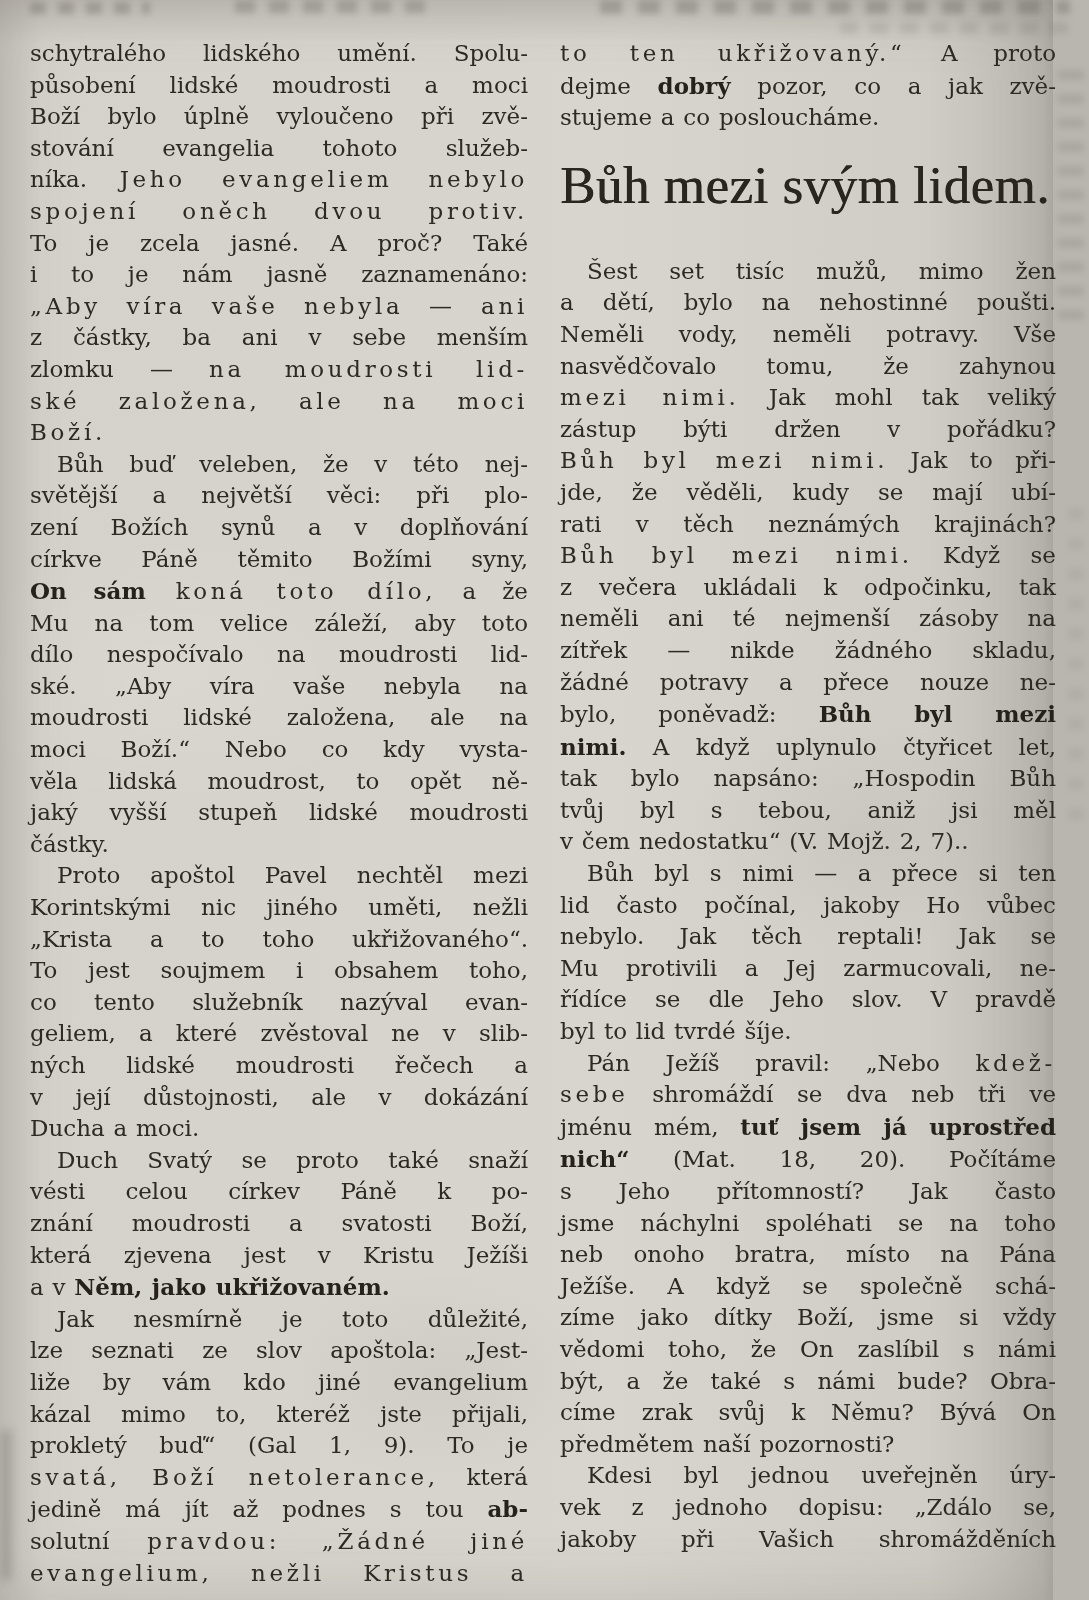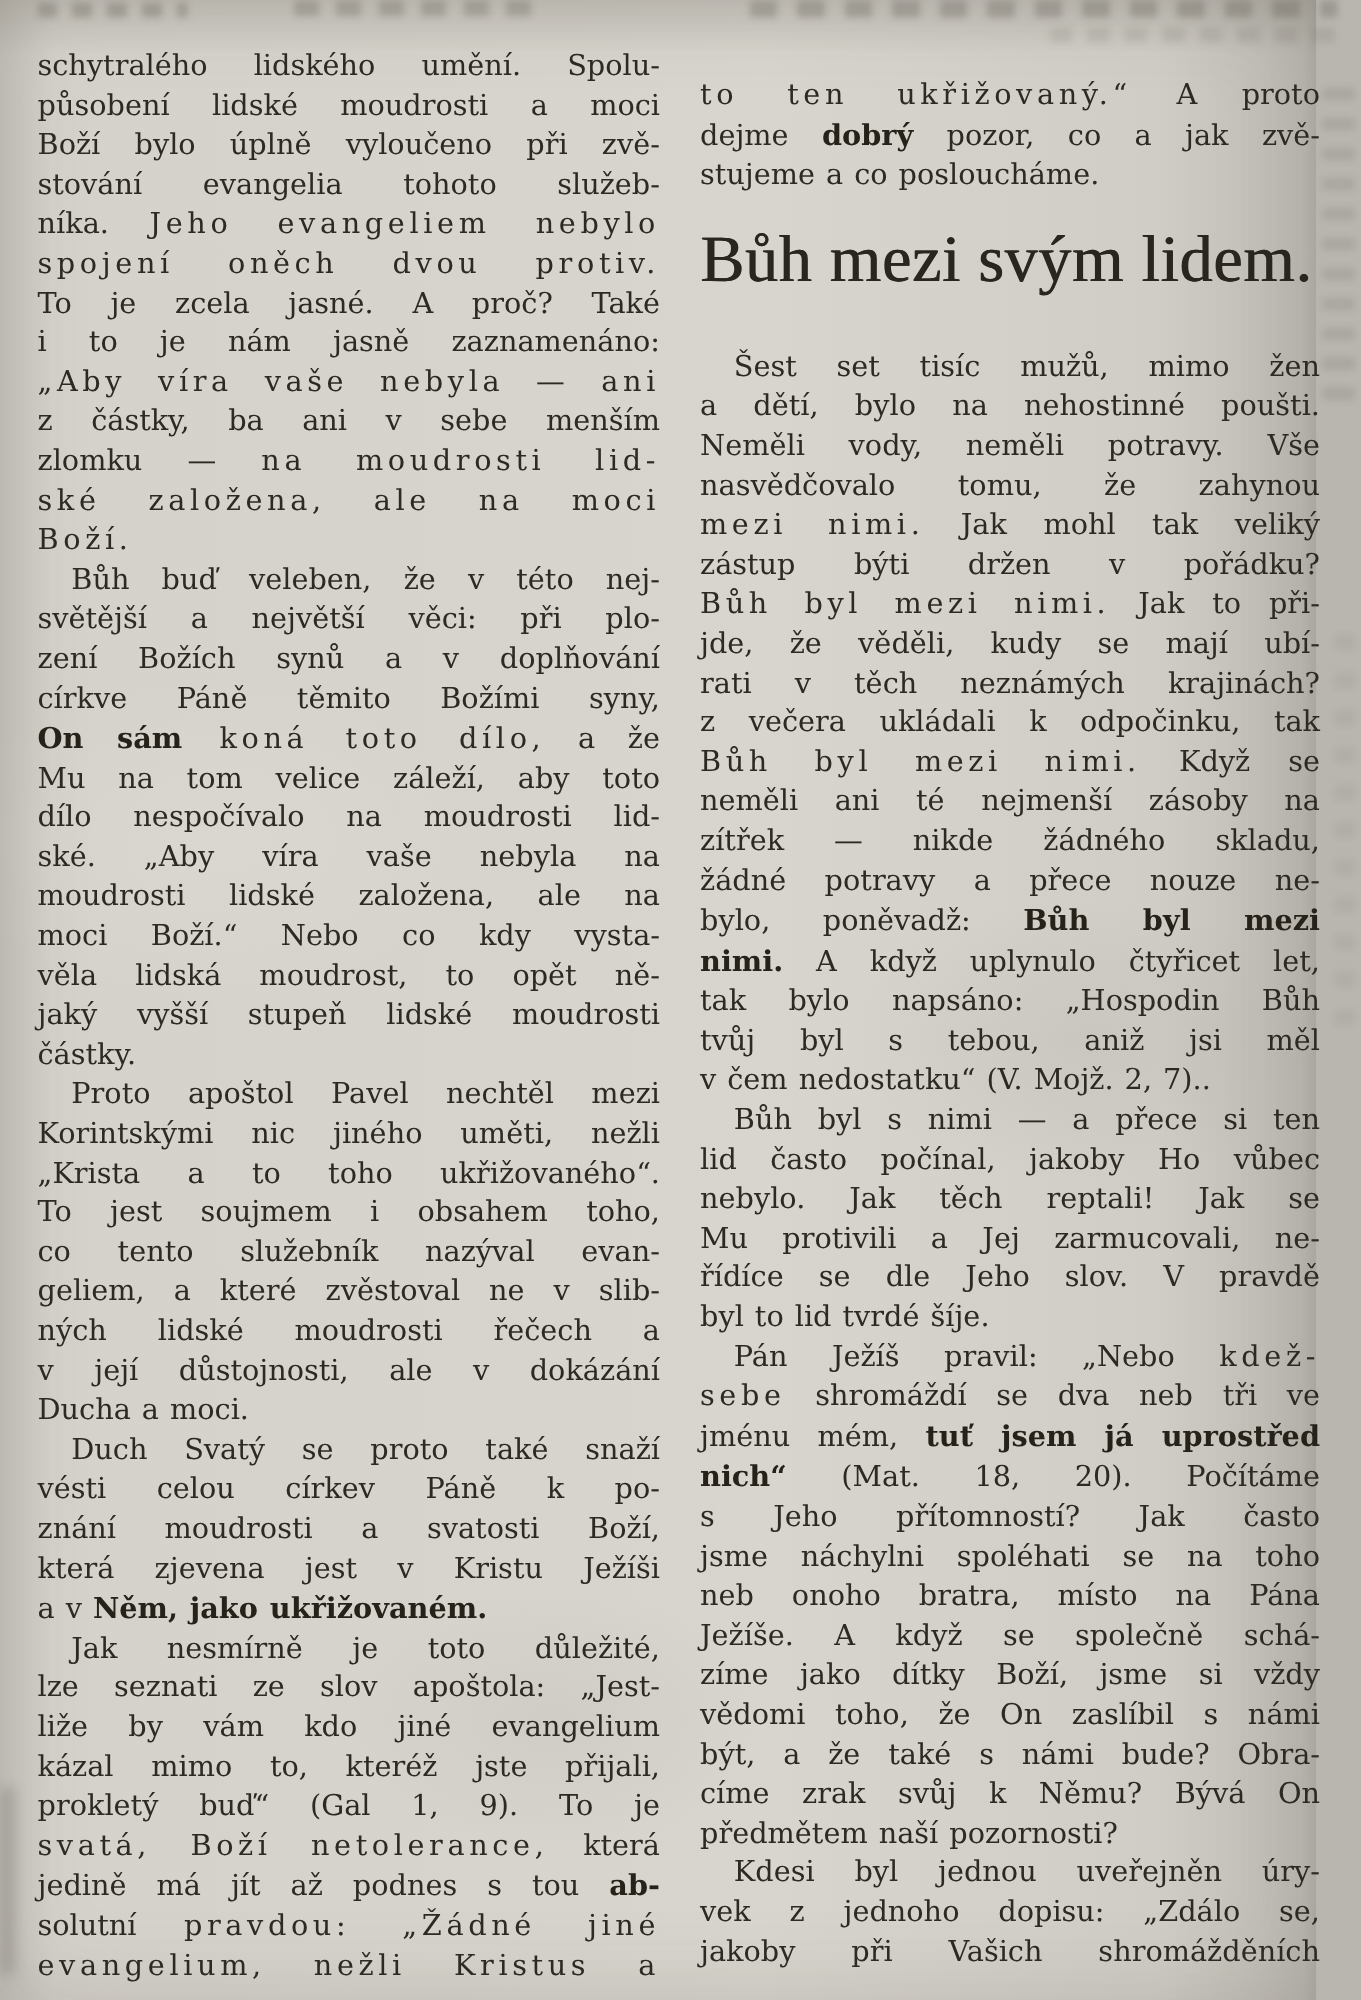--- a/index.html
+++ b/index.html
@@ -11,21 +11,21 @@
       radial-gradient(320px 200px at 16% 42%, rgba(255,255,255,.10), transparent 70%),
       radial-gradient(260px 160px at 82% 52%, rgba(110,105,95,.08), transparent 70%),
       radial-gradient(240px 150px at 42% 86%, rgba(110,105,95,.07), transparent 70%),
       linear-gradient(90deg, #c8c5be 0, #d5d2cb 4%, #d8d5ce 58%, #d0cdc6 88%, #bcb9b2 99%, #b3b0a9 100%);
     box-shadow: inset 0 0 70px rgba(95,90,80,.22);
     font-family:"DejaVu Serif", serif;
     color:#2d2923;
   }
   .col{position:absolute;top:38px;}
   .col-left{left:30px;width:498px;}
-  .col-right{left:560px;width:496px;margin-top:23px;}
+  .col-right{left:560px;width:496px;}
   .paragraph{margin:0;}
   .line{
     font-size:23px;line-height:31.6px;
     text-align:justify;text-align-last:justify;text-justify:inter-word;
     word-spacing:1.5px;
   }
   .line.end{text-align-last:left;}
   .line.first{text-indent:27px;}
   .r{white-space:pre-wrap;}
   .r.b{font-weight:700;color:#262219;}
@@ -128,22 +128,22 @@
       <div class="paragraph">
         <div class="line first"><span class="r n">Šest set tisíc mužů, mimo žen</span></div>
         <div class="line"><span class="r n">a dětí, bylo na nehostinné poušti.</span></div>
         <div class="line"><span class="r n">Neměli vody, neměli potravy. Vše</span></div>
         <div class="line"><span class="r n">nasvědčovalo tomu, že zahynou</span></div>
         <div class="line"><span class="r s">mezi nimi.</span><span class="r n"> Jak mohl tak veliký</span></div>
         <div class="line"><span class="r n">zástup býti držen v pořádku?</span></div>
         <div class="line"><span class="r s">Bůh byl mezi nimi.</span><span class="r n"> Jak to při-</span></div>
         <div class="line"><span class="r n">jde, že věděli, kudy se mají ubí-</span></div>
         <div class="line"><span class="r n">rati v těch neznámých krajinách?</span></div>
+        <div class="line"><span class="r s">Bůh byl mezi nimi.</span><span class="r n"> Když se</span></div>
         <div class="line"><span class="r n">z večera ukládali k odpočinku, tak</span></div>
-        <div class="line"><span class="r s">Bůh byl mezi nimi.</span><span class="r n"> Když se</span></div>
         <div class="line"><span class="r n">neměli ani té nejmenší zásoby na</span></div>
         <div class="line"><span class="r n">zítřek — nikde žádného skladu,</span></div>
         <div class="line"><span class="r n">žádné potravy a přece nouze ne-</span></div>
         <div class="line"><span class="r n">bylo, poněvadž: </span><span class="r b">Bůh byl mezi</span></div>
         <div class="line"><span class="r b">nimi.</span><span class="r n"> A když uplynulo čtyřicet let,</span></div>
         <div class="line"><span class="r n">tak bylo napsáno: „Hospodin Bůh</span></div>
         <div class="line"><span class="r n">tvůj byl s tebou, aniž jsi měl</span></div>
         <div class="line end"><span class="r n">v čem nedostatku“ (V. Mojž. 2, 7)..</span></div>
       </div>
       <div class="paragraph">

